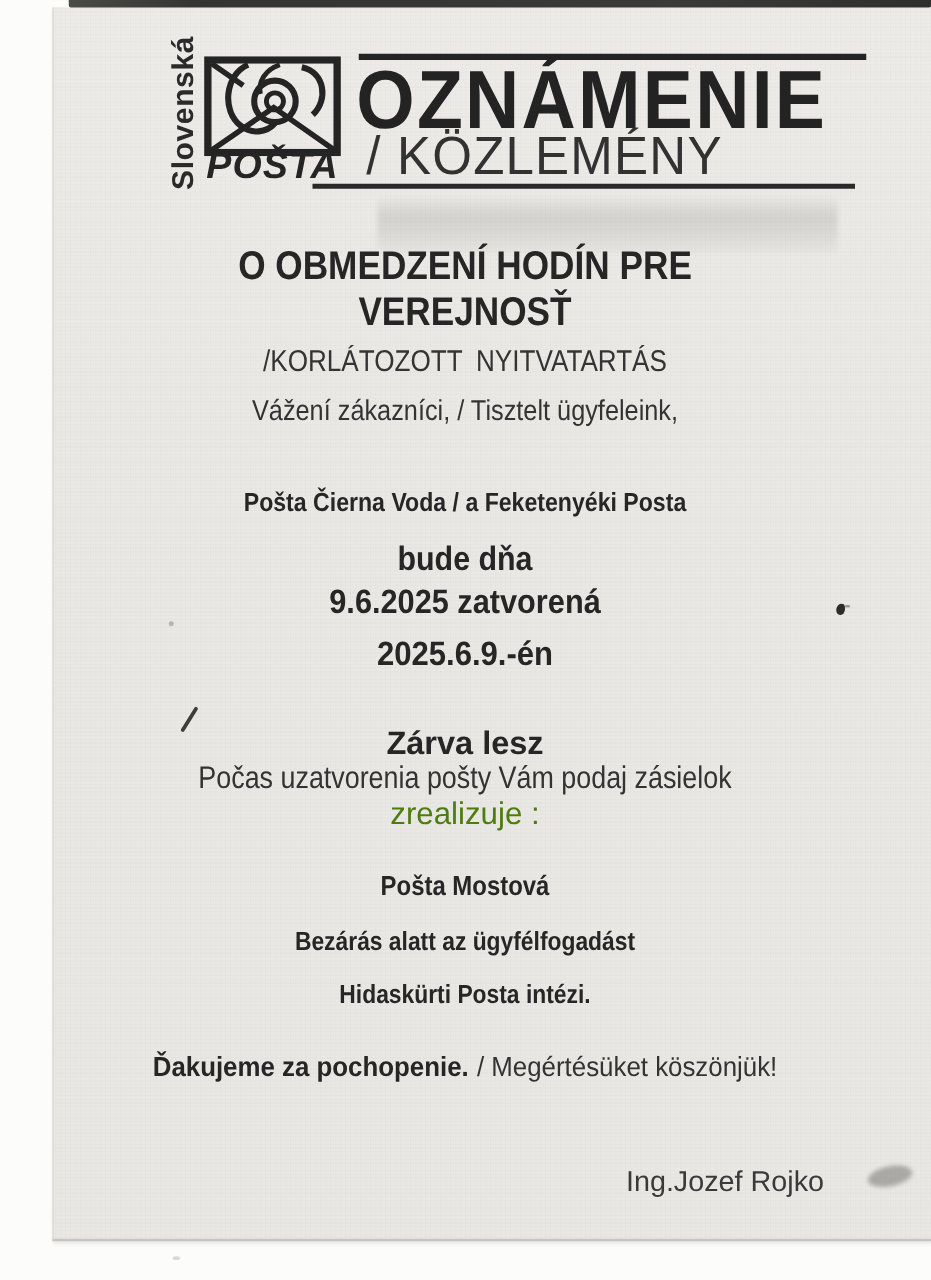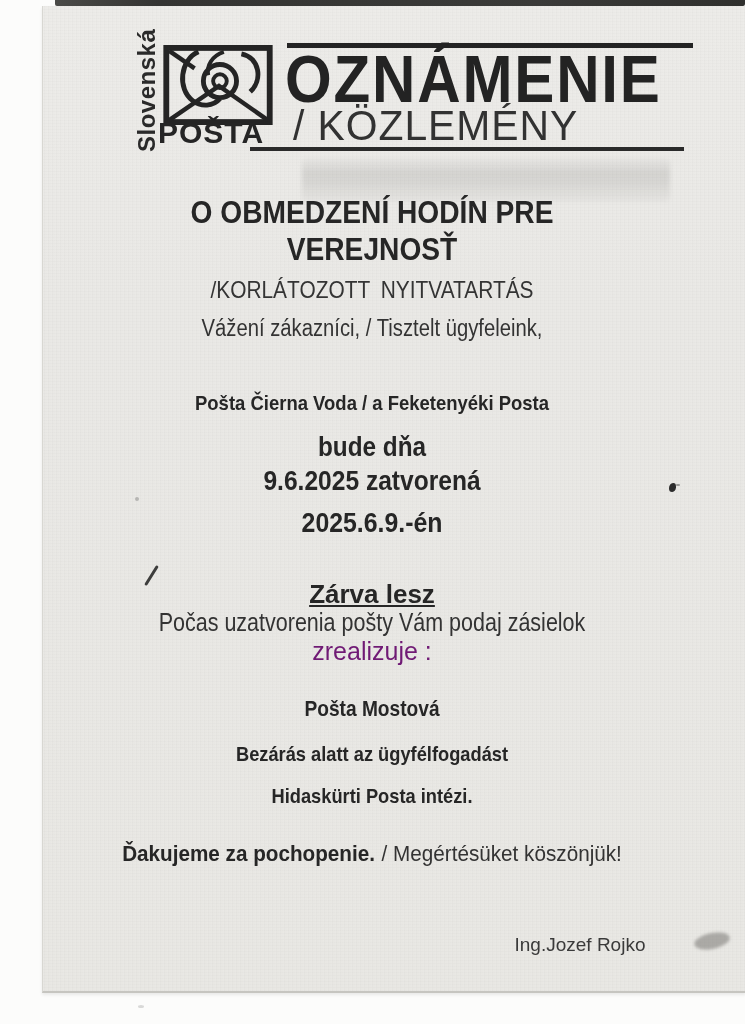--- a/index.html
+++ b/index.html
@@ -29,22 +29,23 @@
   
   .brand-vertical{
     position:absolute;left:133px;top:42px;height:110px;width:28px;
     writing-mode:vertical-rl;transform:rotate(180deg);
     font-size:24px;font-weight:bold;letter-spacing:0.5px;color:#2a2a2a;
     text-align:center;
   }
   .logo-box{position:absolute;left:162px;top:45px;width:112px;height:80px;}
   .brand-name{
     position:absolute;left:158px;top:118px;width:120px;
-    font-size:30px;font-weight:bold;letter-spacing:1px;color:#252525;text-align:left;
+    font-size:30px;font-weight:bold;letter-spacing:1px;color:#252525;text-align:center;
     line-height:1;
+    font-style:italic;
   }
   .title-sk{
     position:absolute;left:285px;top:46px;
     font-size:66px;font-weight:bold;letter-spacing:2px;line-height:1;color:#232323;
     transform:scaleX(0.91);transform-origin:left top;white-space:nowrap;
   }
   .title-overline{position:absolute;left:287px;top:43px;width:406px;height:5px;background:#242424;}
   .title-hu{
     position:absolute;left:293px;top:104px;
     font-size:43px;font-weight:normal;letter-spacing:1px;line-height:1;color:#323232;
@@ -64,31 +65,31 @@
   .cond{transform:scaleX(0.88);transform-origin:center top;}
   .b{font-weight:bold;color:#262626;}
   .t-heading1{top:196px;font-size:32px;}
   .t-heading2{top:233px;font-size:32px;}
   .t-korlatozott{top:278px;font-size:24px;word-spacing:6px;color:#343434;transform:scaleX(0.87);transform-origin:center top;}
   .t-vazeni{top:317px;font-size:23px;color:#333;transform:scaleX(0.88);transform-origin:center top;}
   .t-office{top:392px;font-size:21px;}
   .t-bude{top:434px;font-size:27px;transform:scaleX(0.9);transform-origin:center top;}
   .t-datesk{top:468px;font-size:27px;transform:scaleX(0.91);transform-origin:center top;}
   .t-datehu{top:510px;font-size:27px;transform:scaleX(0.92);transform-origin:center top;}
-  .t-zarva{top:581px;font-size:26px;text-decoration:underline;}
+  .t-zarva{top:581px;font-size:26px;}
   .t-pocas{top:610px;font-size:25px;color:#333;transform:scaleX(0.86);transform-origin:center top;}
-  .t-zreal{top:639px;font-size:25px;color:#701a75;}
+  .t-zreal{top:639px;font-size:25px;color:#4d7c0f;}
   .t-mostova{top:698px;font-size:22px;transform:scaleX(0.87);transform-origin:center top;}
   .t-bezaras{top:743px;font-size:21px;transform:scaleX(0.87);transform-origin:center top;}
   .t-hidas{top:785px;font-size:21px;transform:scaleX(0.87);transform-origin:center top;}
   .t-thanks{top:843px;font-size:22px;transform:scaleX(0.94);transform-origin:center top;color:#333;}
   .t-thanks .hu{font-weight:normal;margin-left:7px;}
   .signature{
     position:absolute;left:470px;top:934px;width:220px;text-align:center;
-    font-size:19px;line-height:22px;color:#3a3a3a;
+    font-size:23px;line-height:22px;color:#3a3a3a;
   }
   
   .pen-stroke{
     position:absolute;left:150px;top:564px;width:3px;height:23px;background:#3d3d3c;
     transform:rotate(32deg);border-radius:2px;
   }
   .dot-speck{
     position:absolute;left:669px;top:483px;width:7px;height:9px;background:#2c2c2c;
     border-radius:60% 40% 55% 45%;
   }

